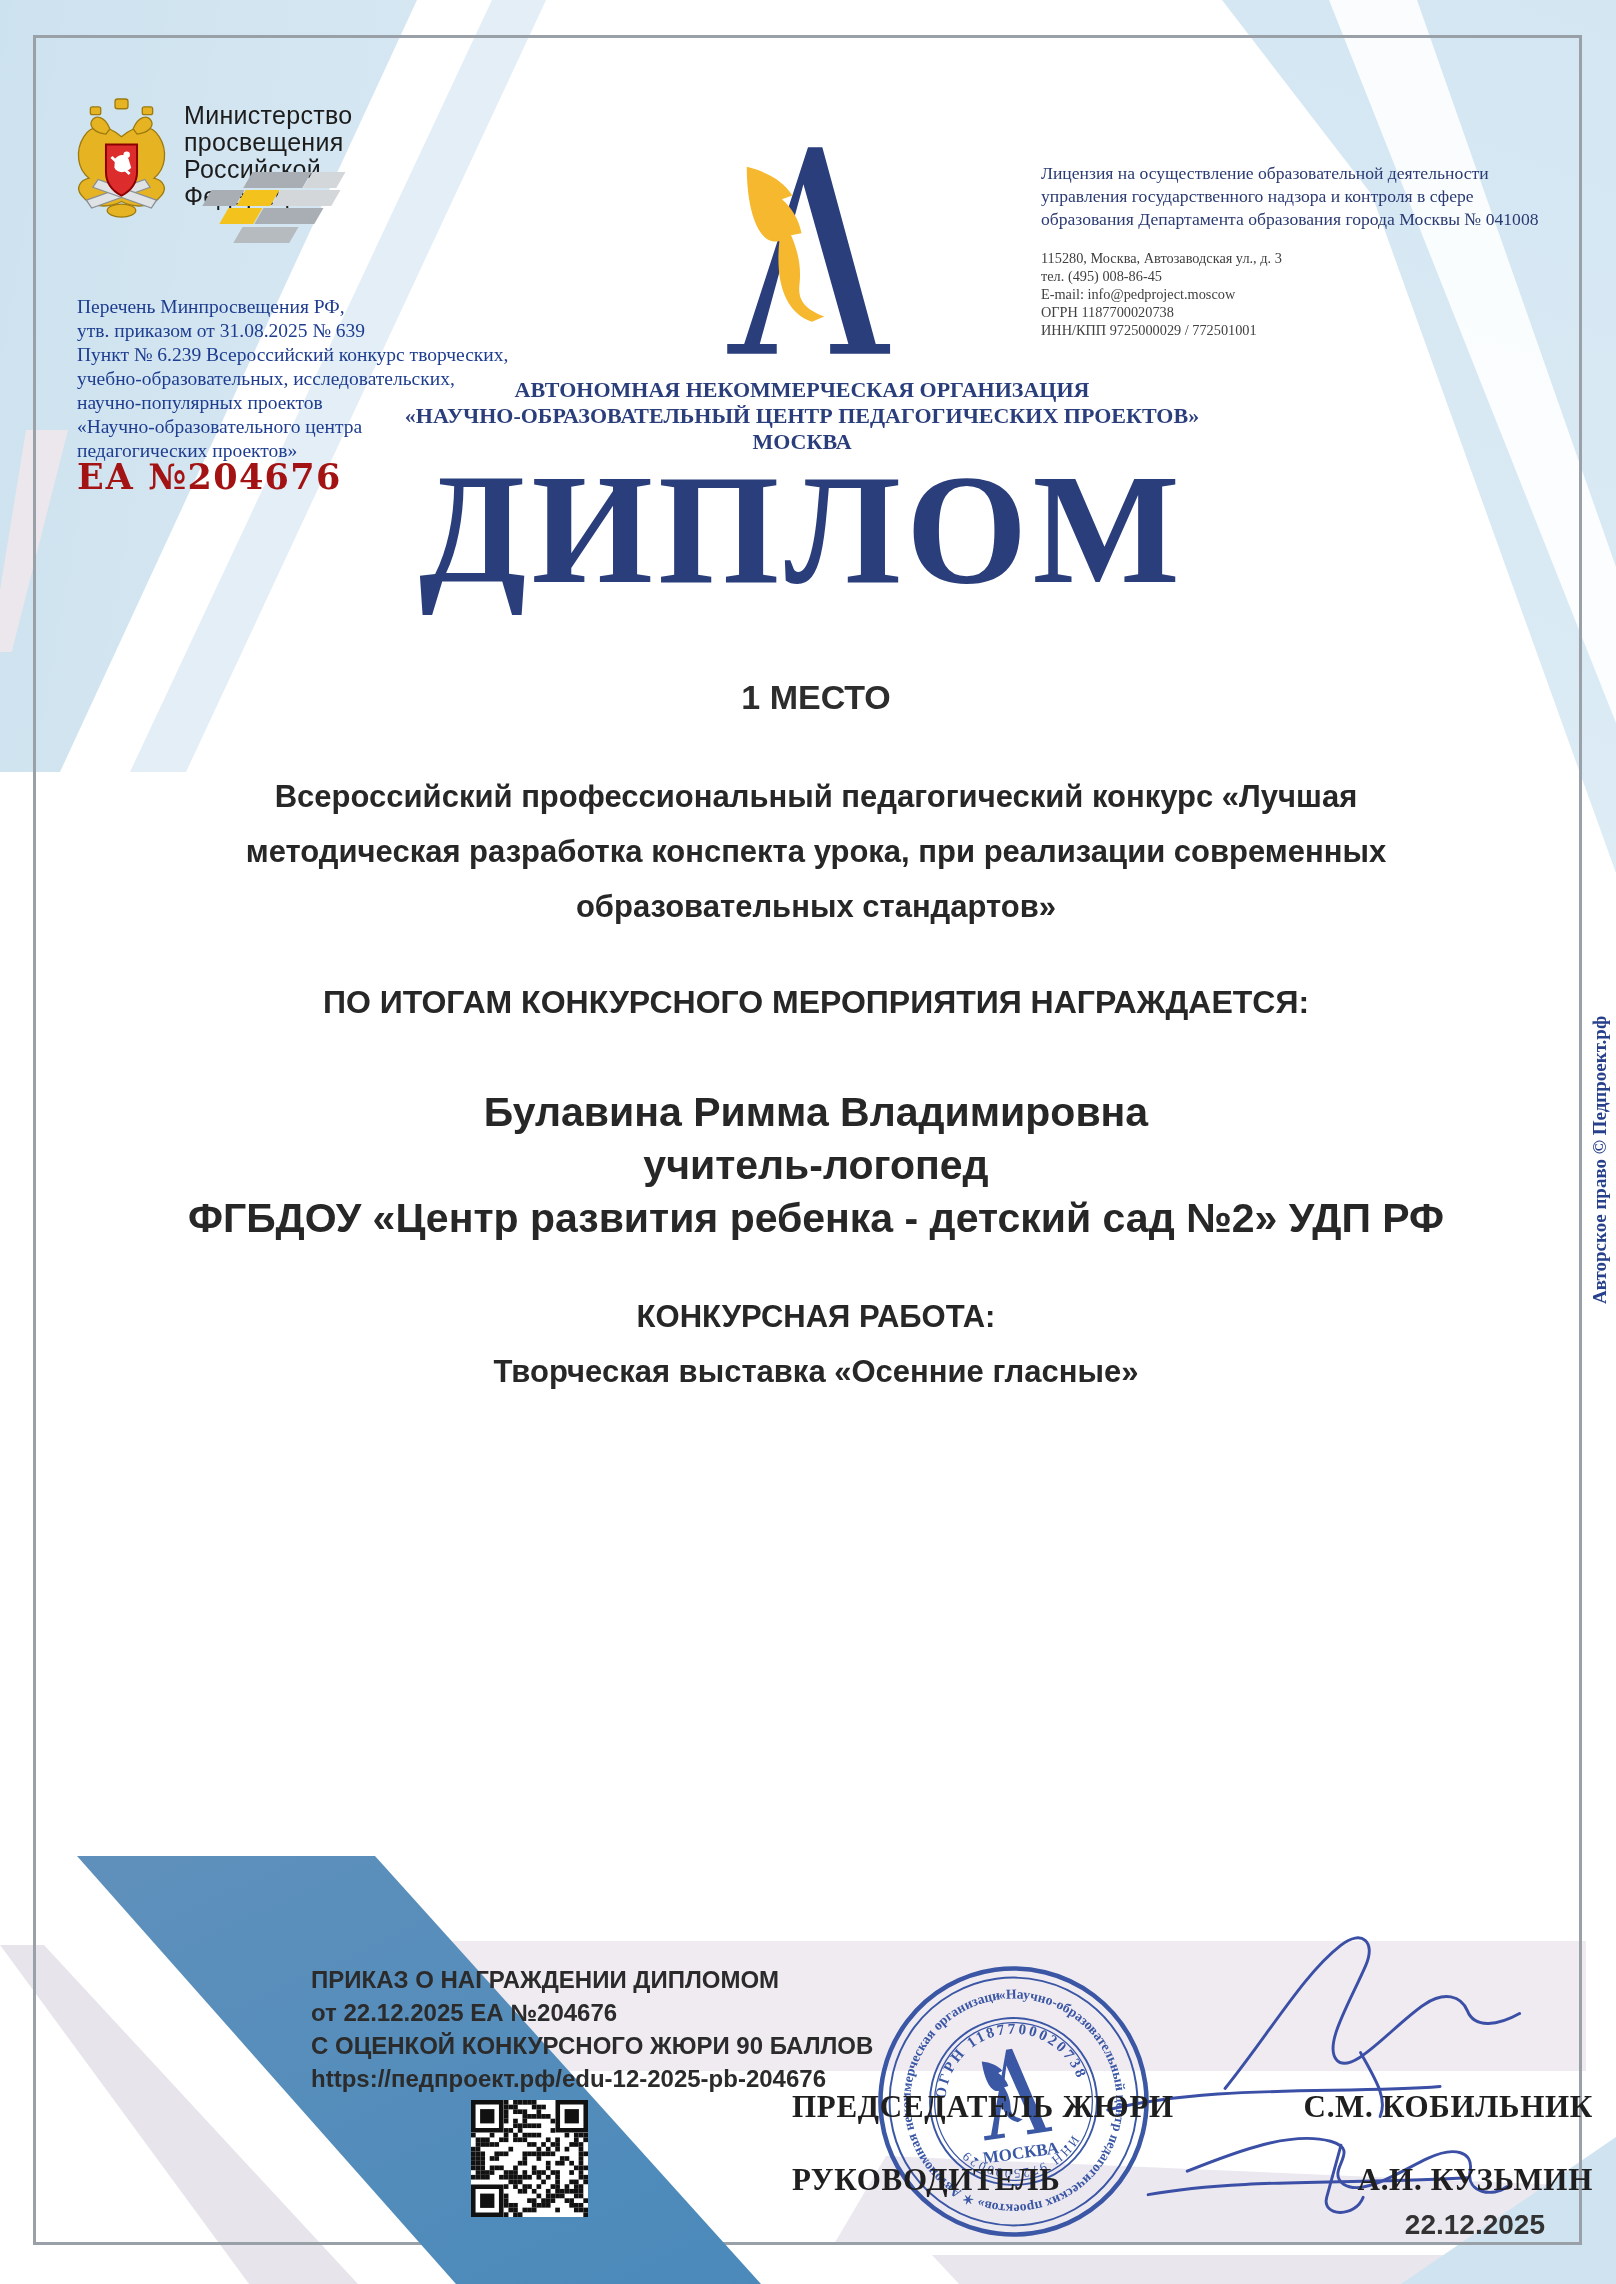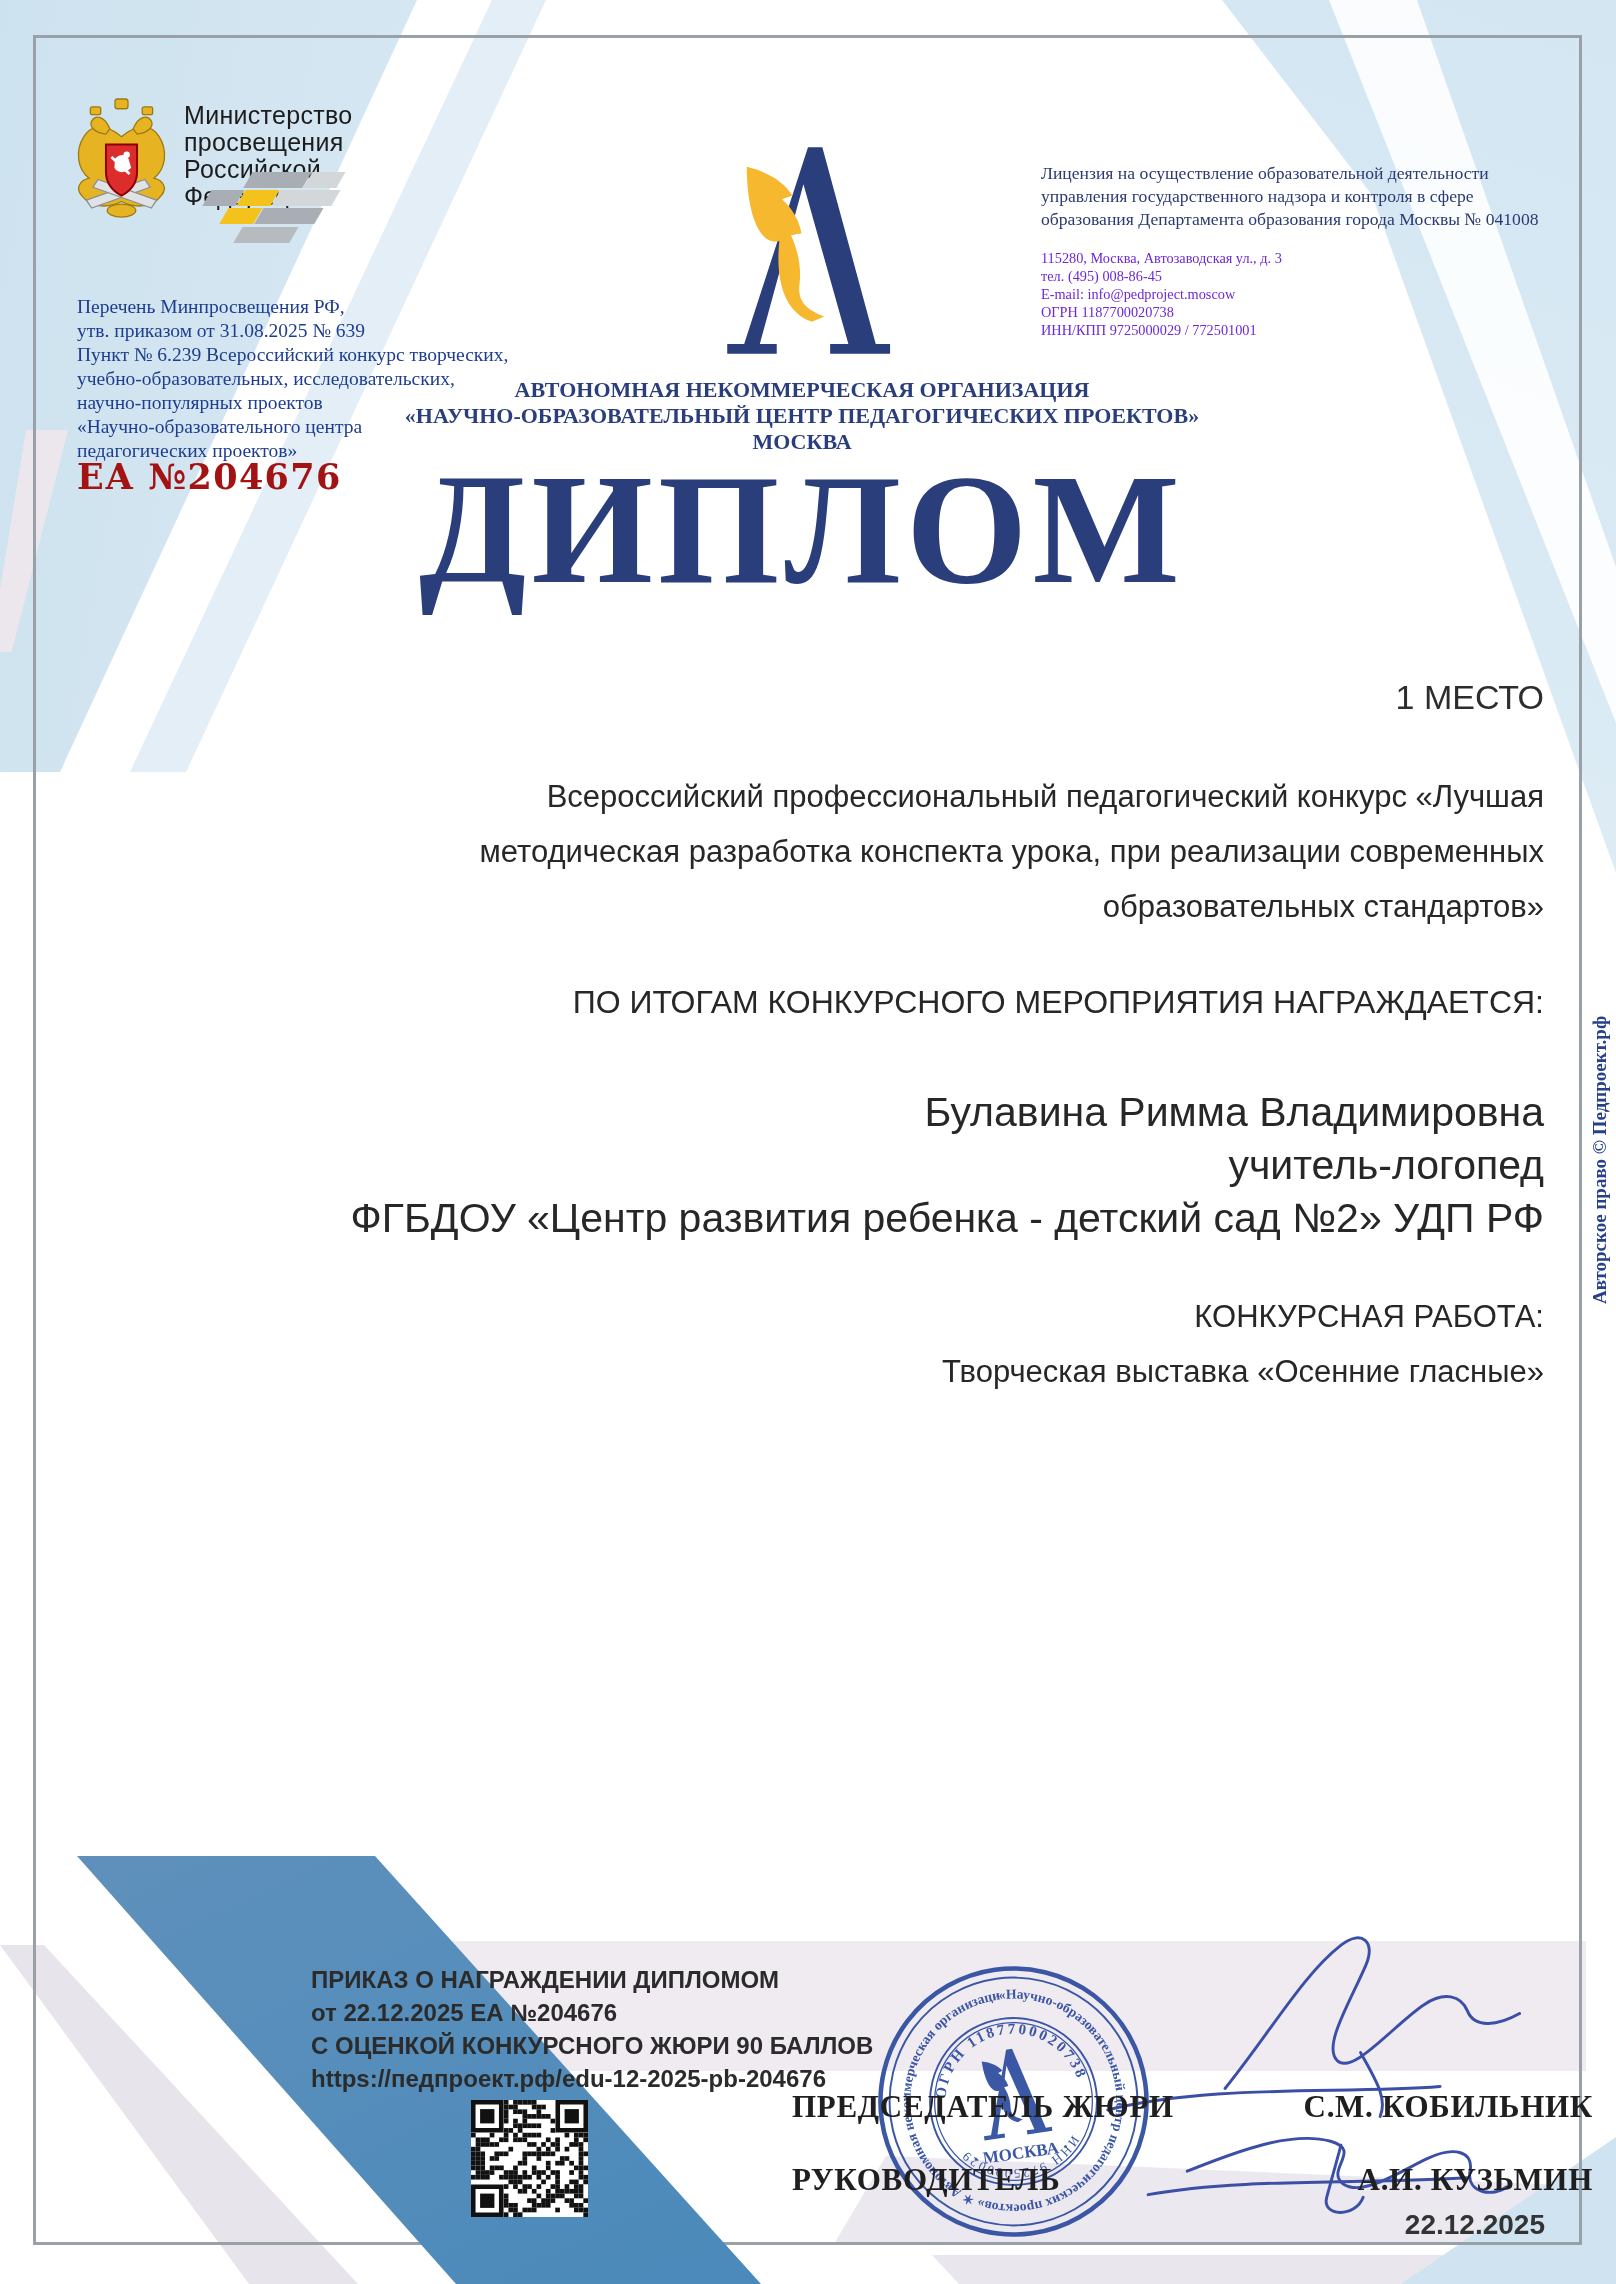--- a/index.html
+++ b/index.html
@@ -26,27 +26,27 @@
          border:3.3px solid #99a0a7;box-sizing:border-box;z-index:2;}
   
   .content{position:absolute;inset:0;z-index:10;}
   .ministry-name{left:184px;top:102px;font-size:25px;font-weight:400;color:#1c1c1c;line-height:27px;letter-spacing:0.3px;}
   .registry{left:77px;top:295px;font-size:19.5px;line-height:24px;color:#1e3d8f;
             font-family:"Liberation Serif","DejaVu Serif",serif;}
   .cert-code{left:77px;top:456px;font-size:35px;font-weight:bold;color:#a31313;letter-spacing:1.3px;
              font-family:"DejaVu Serif","Liberation Serif",serif;}
   .license1{left:1041px;top:162px;width:508px;font-size:17.6px;line-height:23px;color:#2a3a72;
             font-family:Liberation Serif, serif;}
-  .license2{left:1041px;top:249px;font-size:14.3px;line-height:18px;color:#6d28d9;
+  .license2{left:1041px;top:249px;font-size:14.3px;line-height:18px;color:#404040;
             font-family:"Liberation Serif","DejaVu Serif",serif;}
   .org{left:46px;top:377px;width:1512px;text-align:center;color:#2b3e7c;font-weight:bold;
        font-size:22px;line-height:26px;font-family:"Liberation Serif","DejaVu Serif",serif;}
   .diplom{left:46px;top:448px;width:1512px;text-align:center;color:#2b3e7c;font-weight:bold;
           font-size:156px;line-height:163px;letter-spacing:5.2px;font-family:"Liberation Serif","DejaVu Serif",serif;}
-  .center-col{left:32px;width:1512px;text-align:right;color:#272727;font-weight:normal;}
+  .center-col{left:60px;width:1512px;text-align:center;color:#272727;font-weight:bold;}
   .place{top:678px;font-size:34px;color:#2d2d2d;}
   .competition{top:769px;font-size:31px;line-height:55px;}
   .intro{top:984px;font-size:32px;}
   .recipient{top:1086px;font-size:41px;line-height:53px;}
   .work-label{top:1299px;font-size:31px;}
   .work-title{top:1354px;font-size:31px;}
   .order{left:311px;top:1963px;font-size:24px;line-height:33px;font-weight:bold;color:#2b2b2b;}
   .sig-label{left:792px;width:495px;font-size:31px;font-weight:600;color:#1f1f1f;letter-spacing:0.7px;
              font-family:"Liberation Serif","DejaVu Serif",serif;}
   .sig-name{left:1238px;width:355px;text-align:right;font-size:31px;font-weight:700;color:#1f1f1f;letter-spacing:0.7px;

